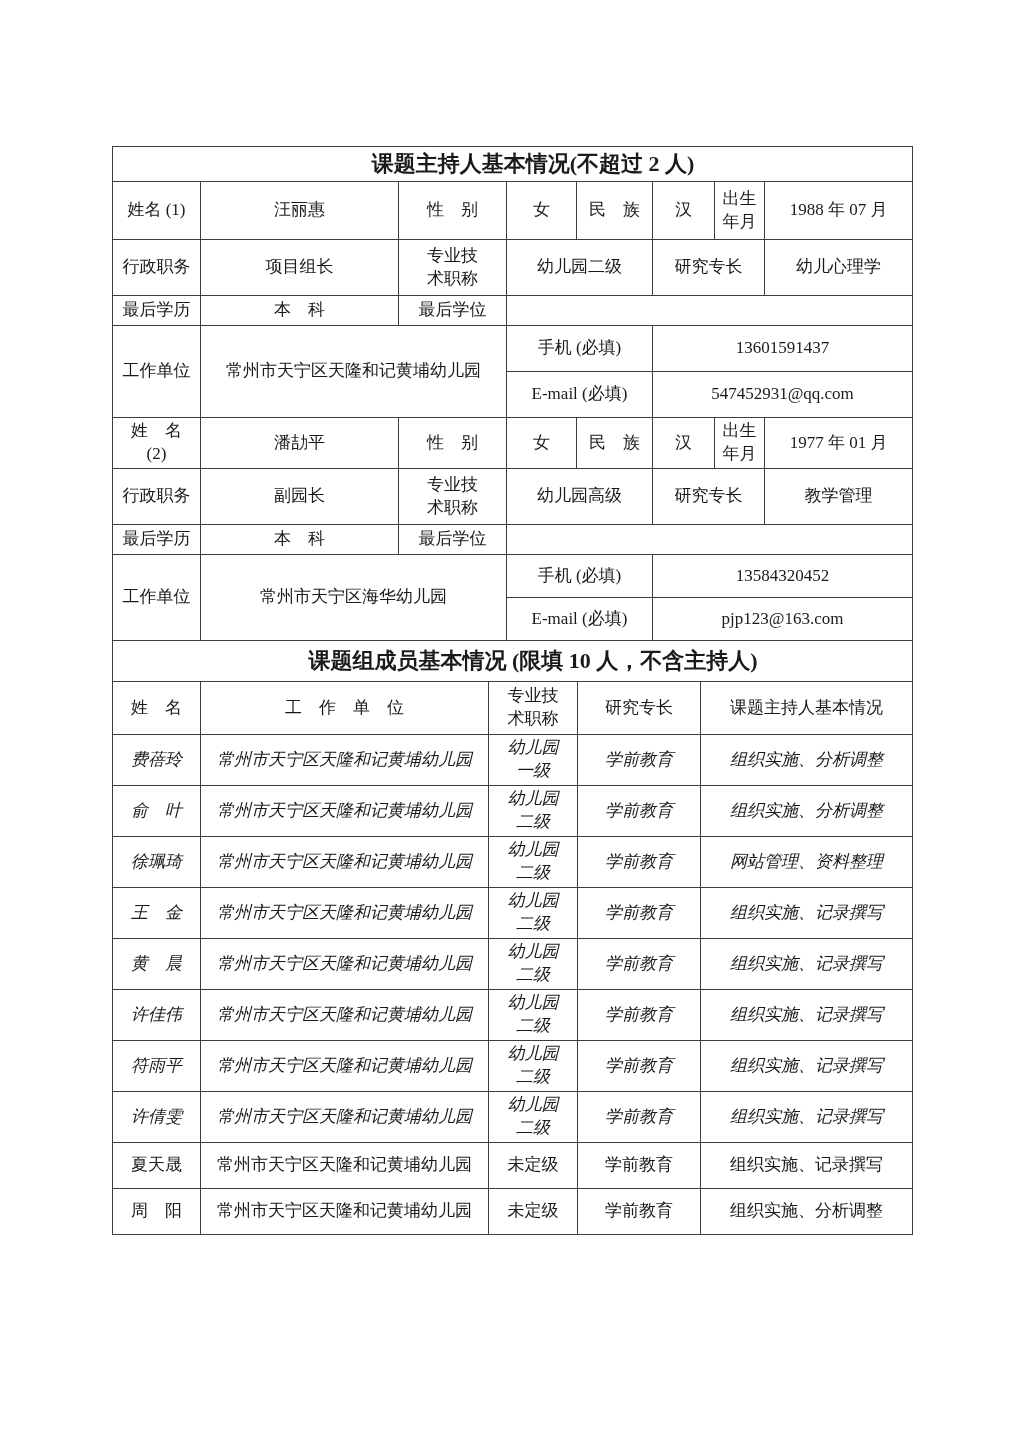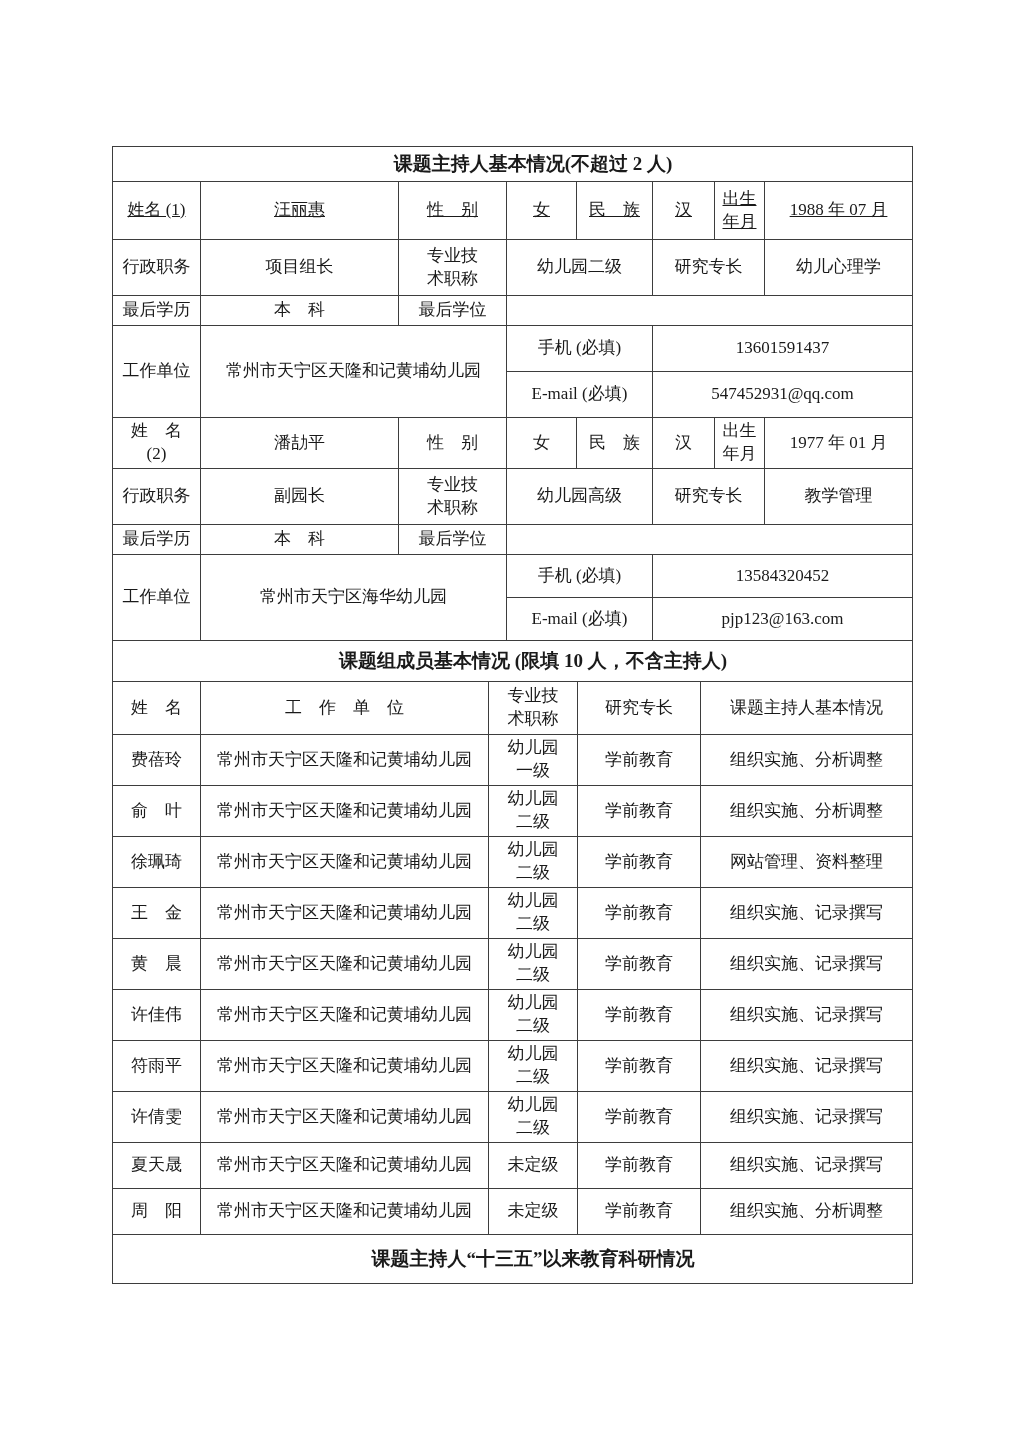--- a/index.html
+++ b/index.html
@@ -32,33 +32,33 @@
     vertical-align: middle;
     font-size: 17px;
     line-height: 1.35;
     padding: 2px 3px;
     white-space: pre-wrap;
     word-break: break-all;
     overflow: hidden;
   }
   td.banner {
     font-weight: bold;
-    font-size: 19px;
+    font-size: 22px;
     padding-left: 44px;
   }
   .h-title   { height: 35px; }
-  .h-name    { height: 58px; text-decoration: underline; }
+  .h-name    { height: 58px; }
   .h-post    { height: 56px; }
   .h-edu     { height: 30px; }
   .h-contact { height: 46px; }
   .h-name2   { height: 51px; }
   .h-contact2{ height: 43px; }
   .h-banner2 { height: 41px; }
   .h-mhead   { height: 53px; }
-  .h-mrow    { height: 51px; }
+  .h-mrow    { height: 51px; font-style: italic; }
   .h-mrow-s  { height: 46px; font-family: Liberation Serif, serif; }
   .h-footer  { height: 49px; }
 </style>
 </head>
 <body>
 
 <div class="sheet">
 
   <table>
     <colgroup>
@@ -250,24 +250,14 @@
     <tr class="h-mrow-s">
       <td>周　阳</td>
       <td>常州市天宁区天隆和记黄埔幼儿园</td>
       <td>未定级</td>
       <td>学前教育</td>
       <td>组织实施、分析调整</td>
     </tr>
   </tbody>
     </table>
 
-  <table>
-    <colgroup>
-        <col style="width:800px">
-      </colgroup>
-    <tbody>
-        <tr class="h-footer">
-      <td class="banner">课题主持人“十三五”以来教育科研情况</td>
-    </tr>
-  </tbody>
-    </table>
 
 </div>
 
 </body></html>

